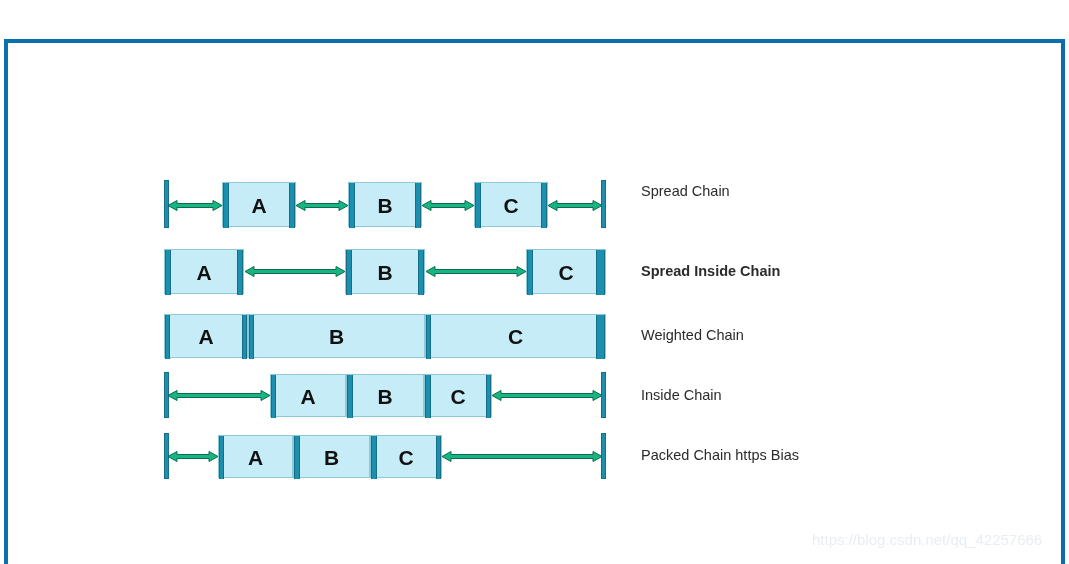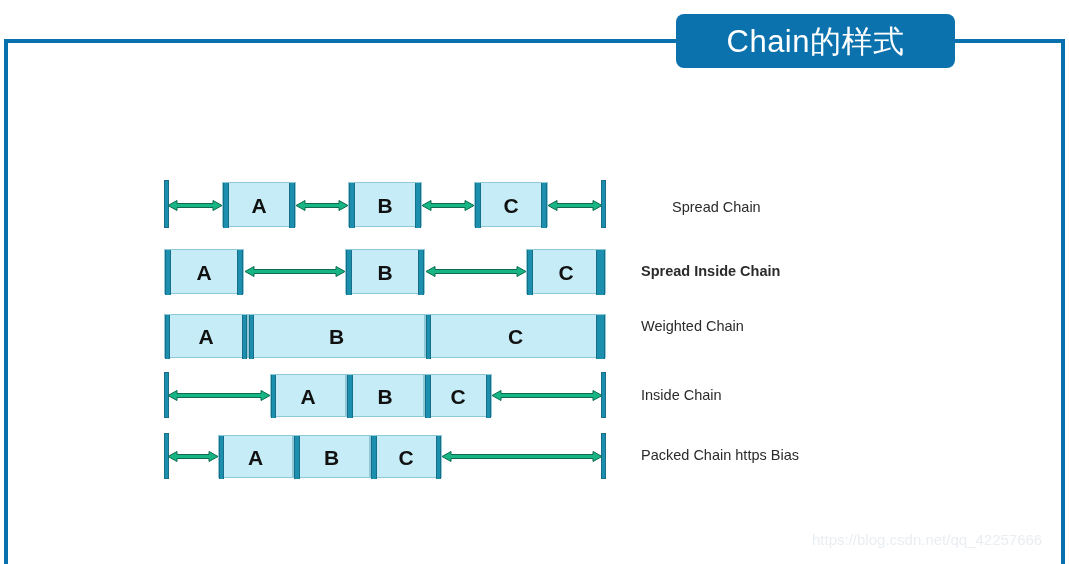--- a/index.html
+++ b/index.html
@@ -149,23 +149,20 @@
 </style>
 </head>
 <body>
 
 <div id="slide">
 
   <div class="frame-line" id="frame-top"></div>
   <div class="frame-line" id="frame-left"></div>
   <div class="frame-line" id="frame-right"></div>
 
-  <div id="title-box">
-    <span id="title-text">Chain的样式</span>
-  </div>
 
   <div id="diagram">
 
     <div class="row">
       <div class="endbar" style="left:164px; top:180px; height:48px;"></div>
       <div class="endbar" style="left:601px; top:180px; height:48px;"></div>
 
       <div class="cbox" style="left:222px; top:182px; width:74px; height:45px;">
         <div class="vbar" style="left:0; top:0; height:45px;"></div>
         <div class="vbar" style="right:0; top:0; height:45px;"></div>
@@ -196,21 +193,21 @@
         <svg width="52" height="13" viewBox="0 0 52 13">
           <path d="M0 6.5 L9 1.5 L9 4.5 L43 4.5 L43 1.5 L52 6.5 L43 11.5 L43 8.5 L9 8.5 L9 11.5 Z" fill="#17b583" stroke="#0d6b4f" stroke-width="1"></path>
         </svg>
       </div>
       <div class="arrow" style="left:548px; top:199px; width:54px;">
         <svg width="54" height="13" viewBox="0 0 54 13">
           <path d="M0 6.5 L9 1.5 L9 4.5 L45 4.5 L45 1.5 L54 6.5 L45 11.5 L45 8.5 L9 8.5 L9 11.5 Z" fill="#17b583" stroke="#0d6b4f" stroke-width="1"></path>
         </svg>
       </div>
 
-      <div class="row-label" style="left:641px; top:200px;margin-left:31px;">Spread Chain</div>
+      <div class="row-label" style="left:641px; top:184px;">Spread Chain</div>
     </div>
 
     <div class="row">
       <div class="cbox" style="left:164px; top:249px; width:80px; height:45px;">
         <div class="vbar" style="left:0; top:0; height:45px;"></div>
         <div class="vbar" style="right:0; top:0; height:45px;"></div>
         <div class="letter">A</div>
       </div>
       <div class="cbox" style="left:345px; top:249px; width:80px; height:45px;">
         <div class="vbar" style="left:0; top:0; height:45px;"></div>
@@ -246,21 +243,21 @@
       <div class="cbox" style="left:248px; top:314px; width:177px; height:44px;">
         <div class="vbar thin" style="left:0; top:0; height:44px;"></div>
         <div class="letter">B</div>
       </div>
       <div class="cbox" style="left:425px; top:314px; width:181px; height:44px;">
         <div class="vbar thin" style="left:0; top:0; height:44px;"></div>
         <div class="vbar dbl" style="right:0; top:0; height:44px;"></div>
         <div class="letter">C</div>
       </div>
 
-      <div class="row-label" style="left:641px; top:319px;">Weighted Chain</div>
+      <div class="row-label" style="left:641px; top:328px;">Weighted Chain</div>
     </div>
 
     <div class="row">
       <div class="endbar" style="left:164px; top:372px; height:46px;"></div>
       <div class="endbar" style="left:601px; top:372px; height:46px;"></div>
 
       <div class="cbox" style="left:270px; top:374px; width:76px; height:43px;">
         <div class="vbar thin" style="left:0; top:0; height:43px;"></div>
         <div class="letter">A</div>
       </div>

